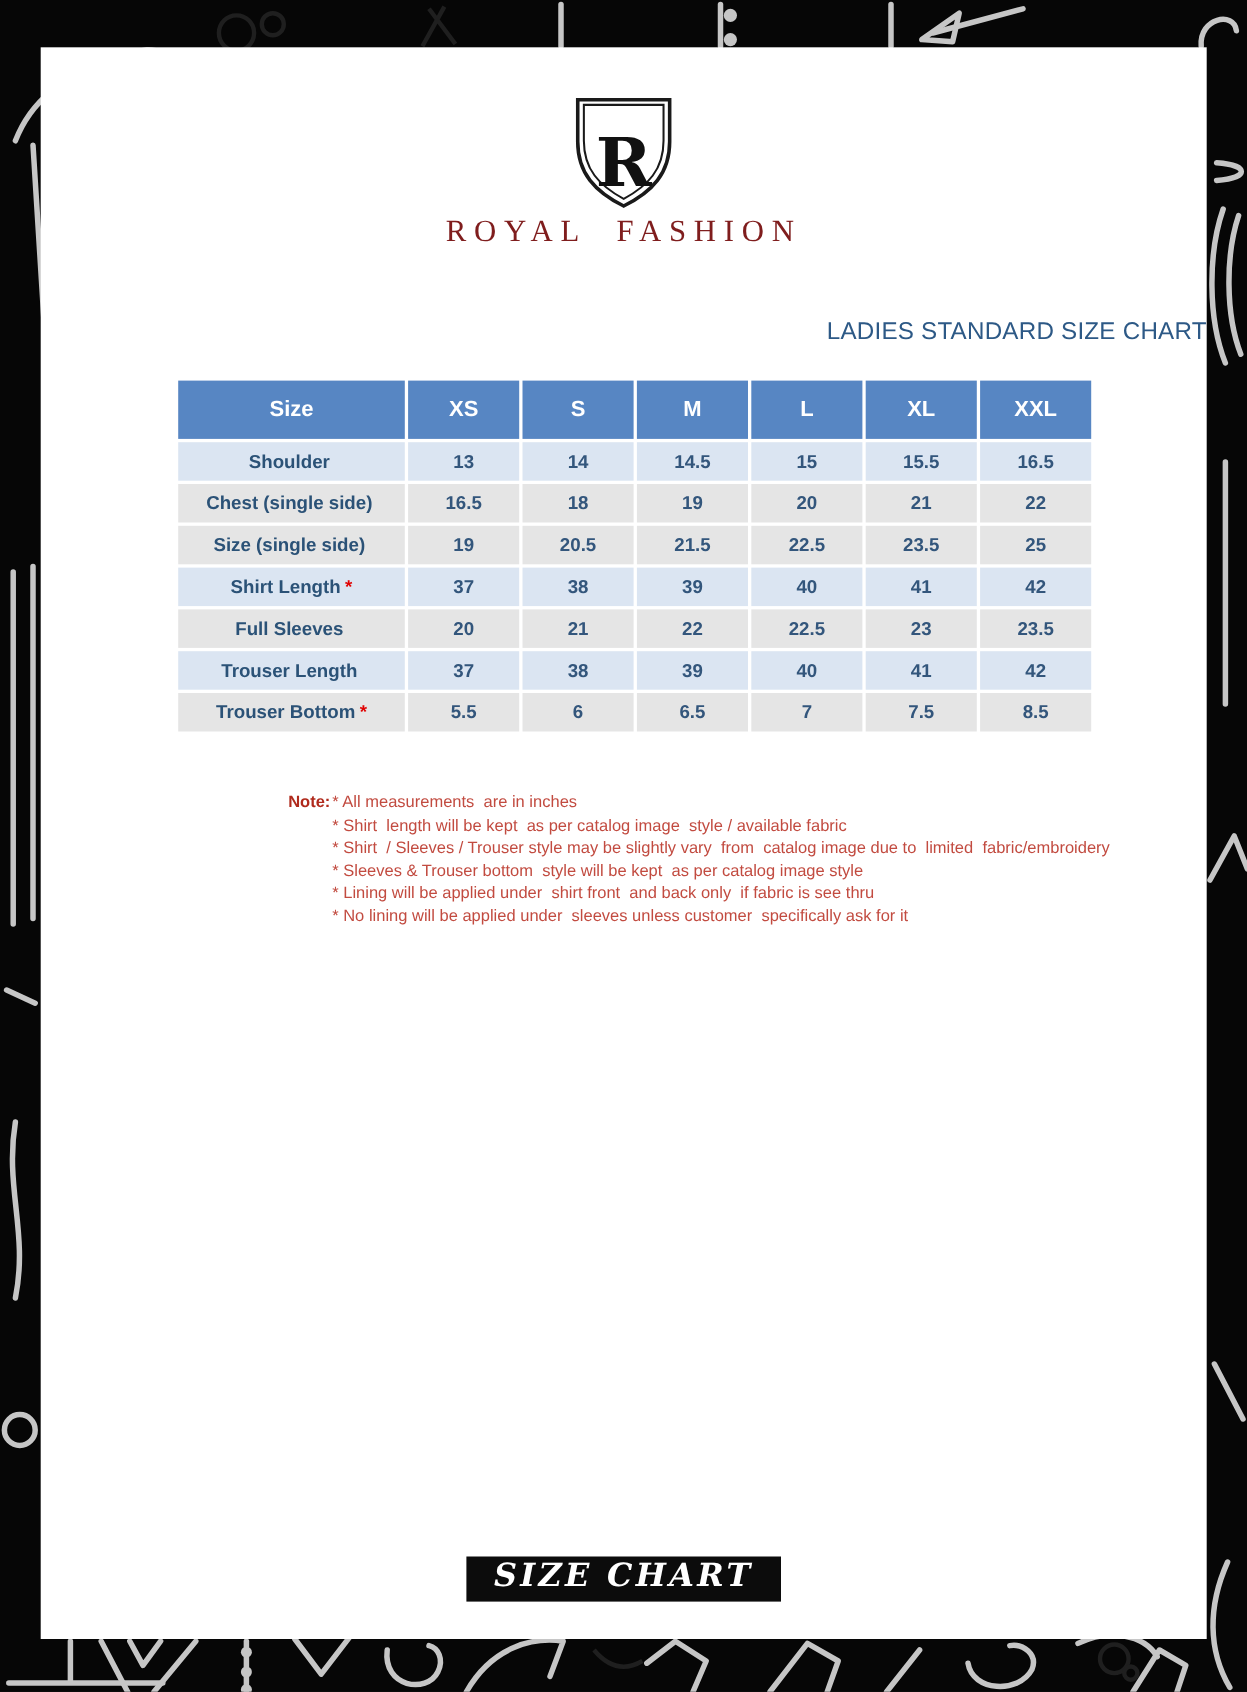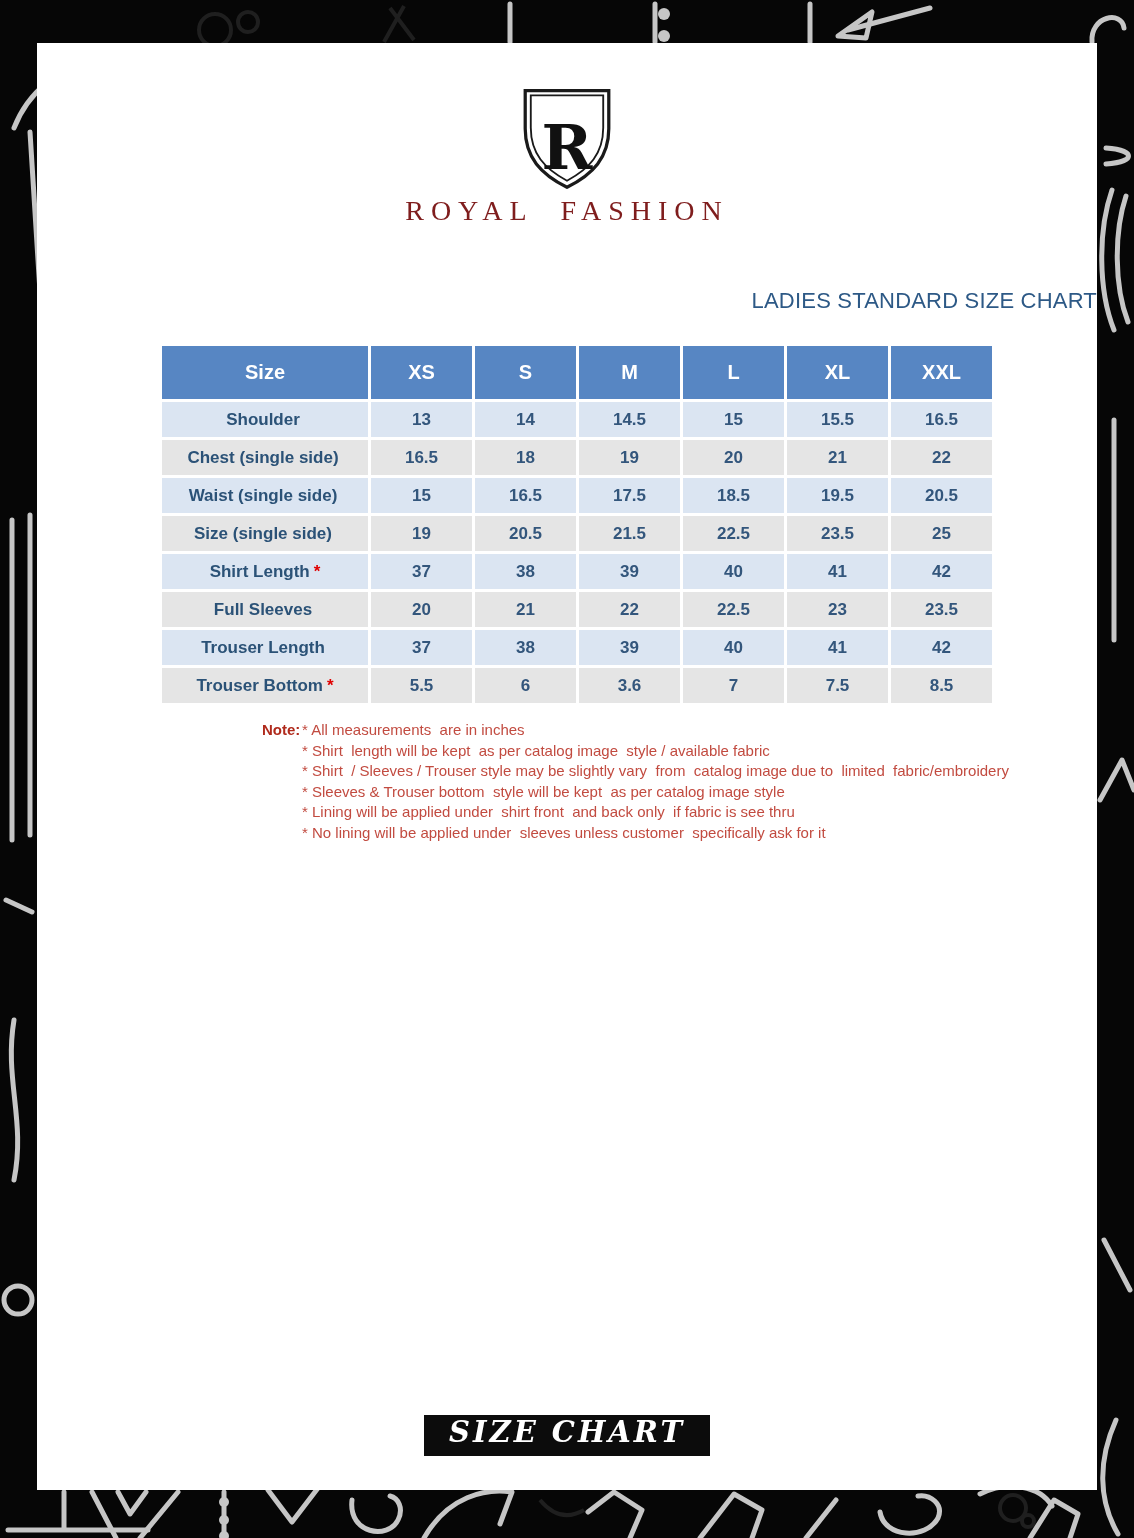--- a/index.html
+++ b/index.html
@@ -164,29 +164,20 @@
         </tr>
         <tr>
           <td class="lbl"><span>Chest (single side)</span><span class="star"></span></td>
           <td>16.5</td>
           <td>18</td>
           <td>19</td>
           <td>20</td>
           <td>21</td>
           <td>22</td>
         </tr>
-        <tr class="alt">
-          <td class="lbl"><span>Waist (single side)</span><span class="star"></span></td>
-          <td>15</td>
-          <td>16.5</td>
-          <td>17.5</td>
-          <td>18.5</td>
-          <td>19.5</td>
-          <td>20.5</td>
-        </tr>
         <tr>
           <td class="lbl"><span>Size (single side)</span><span class="star"></span></td>
           <td>19</td>
           <td>20.5</td>
           <td>21.5</td>
           <td>22.5</td>
           <td>23.5</td>
           <td>25</td>
         </tr>
         <tr class="alt">
@@ -213,21 +204,21 @@
           <td>38</td>
           <td>39</td>
           <td>40</td>
           <td>41</td>
           <td>42</td>
         </tr>
         <tr>
           <td class="lbl"><span>Trouser Bottom</span><span class="star">*</span></td>
           <td>5.5</td>
           <td>6</td>
-          <td>3.6</td>
+          <td>6.5</td>
           <td>7</td>
           <td>7.5</td>
           <td>8.5</td>
         </tr>
       </tbody>
     </table>
 
     <div class="notes">
       <span class="note-label">Note:</span>
       <div class="note-lines">

